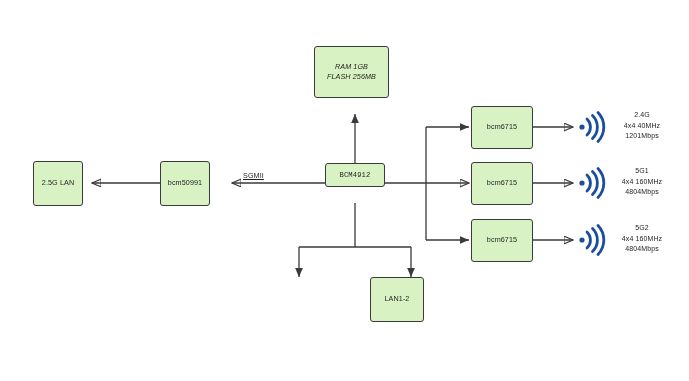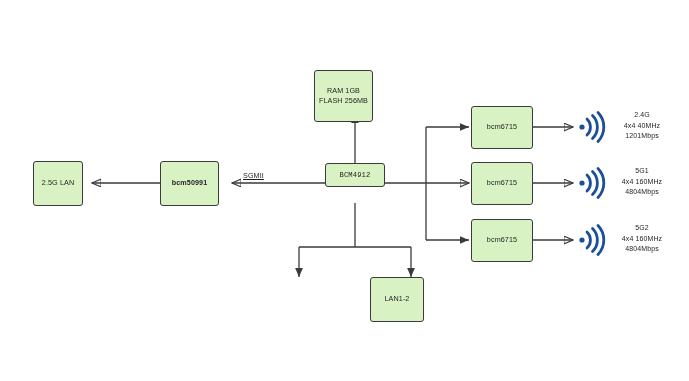--- a/index.html
+++ b/index.html
@@ -76,27 +76,27 @@
       <line x1="426" y1="240" x2="469" y2="240" marker-end="url(#ah)"></line>
 
       <line x1="533" y1="127" x2="573" y2="127" marker-end="url(#ah-open)"></line>
       <line x1="533" y1="183" x2="573" y2="183" marker-end="url(#ah-open)"></line>
       <line x1="533" y1="240" x2="573" y2="240" marker-end="url(#ah-open)"></line>
     </g>
   </svg>
 
   <div class="box" style="left:33px;top:161px;width:50px;height:45px;">2.5G LAN</div>
 
-  <div class="box" style="left:160px;top:161px;width:59px;height:45px;font-weight:bold;">bcm50991</div>
+  <div class="box" style="left:160px;top:161px;width:50px;height:45px;">bcm50991</div>
 
   <div class="edge-label" style="left:243px;top:171px;text-decoration:underline;">SGMII</div>
 
   <div class="box" style="left:325px;top:163px;width:60px;height:24px;font-family:Liberation Mono, monospace;">BCM4912</div>
 
-  <div class="box" style="left:314px;top:70px;width:59px;height:52px;">RAM  1GB
+  <div class="box" style="left:314px;top:46px;width:75px;height:52px;font-style:italic;">RAM  1GB
 FLASH 256MB</div>
 
 
   <div class="box" style="left:370px;top:277px;width:54px;height:45px;">LAN1-2</div>
 
   <div class="box" style="left:471px;top:106px;width:62px;height:43px;">bcm6715</div>
 
   <div class="box" style="left:471px;top:162px;width:62px;height:43px;">bcm6715</div>
 
   <div class="box" style="left:471px;top:219px;width:62px;height:43px;">bcm6715</div>

